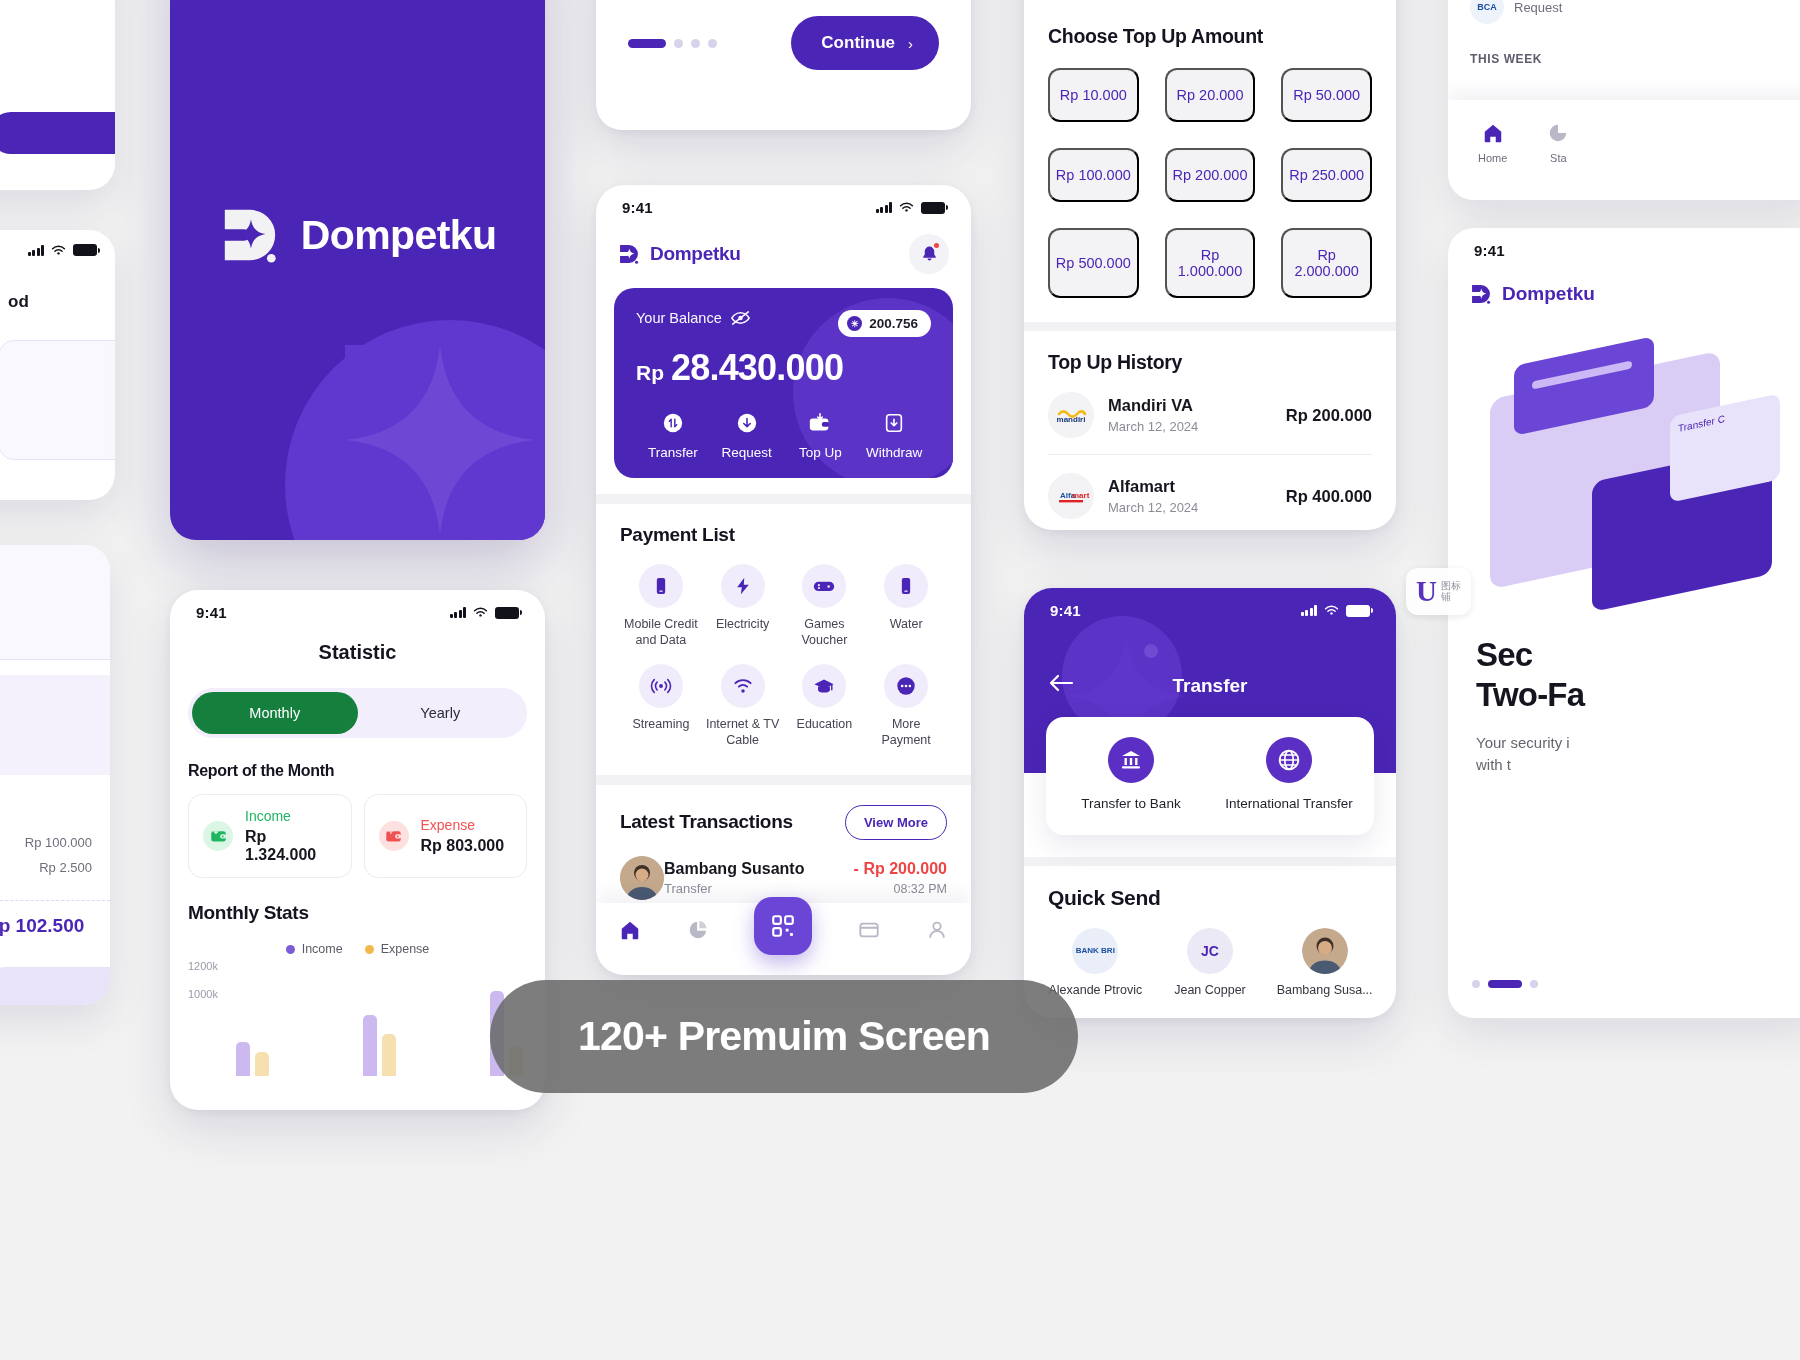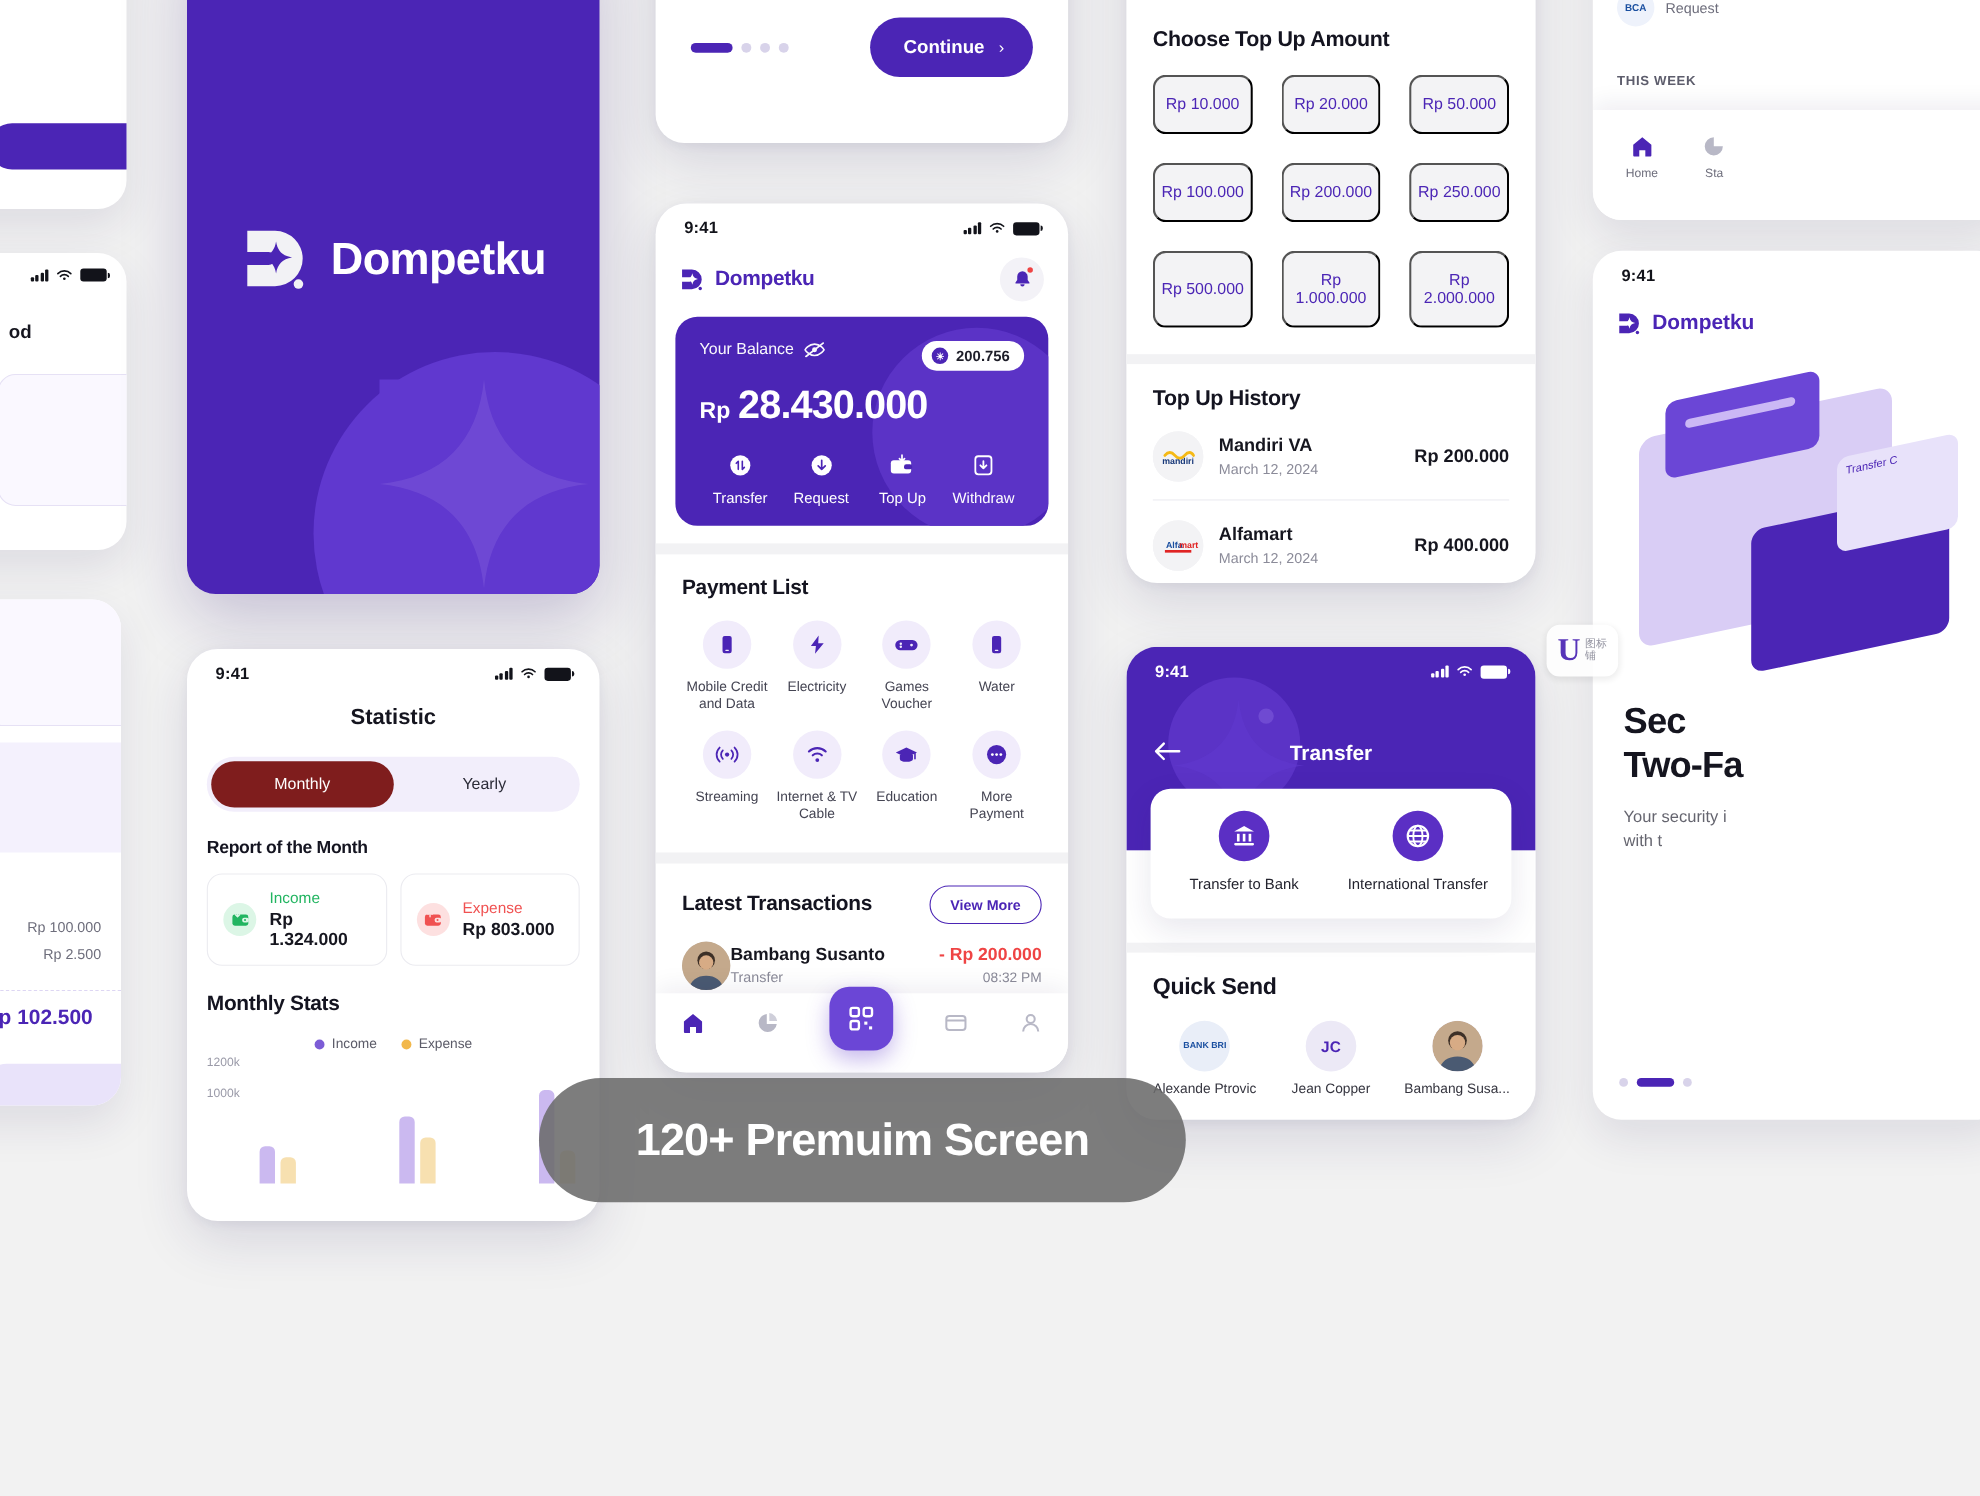--- a/index.html
+++ b/index.html
@@ -135,21 +135,21 @@
   .qr-fab { width: 58px; height: 58px; border-radius: 18px; background:#6b46d6; margin-top:-22px;
             display:flex; align-items:center; justify-content:center; cursor:pointer;
             box-shadow: 0 8px 20px rgba(90,50,200,.35); }
 
   
   #stat { left: 170px; top: 590px; width: 375px; height: 520px; border-radius: 28px; }
   .stat-title { text-align:center; font-size: 20px; font-weight:bold; color:#15151f; padding: 14px 0 0 0; }
   .seg { margin: 24px 18px 0 18px; background:#f2eefb; border-radius: 30px; padding: 4px; display:flex; }
   .seg button { flex:1; border:none; background:transparent; font-family:inherit; cursor:pointer;
                 font-size: 14.5px; color:#2c2c38; padding: 13px 0; border-radius: 26px; }
-  .seg button.on { background:#7f1d1d; color:#fff; font-weight: normal; }
+  .seg button.on { background:#15803d; color:#fff; font-weight: normal; }
   .rep-h { font-size: 16px; font-weight:bold; color:#141420; padding: 24px 18px 0 18px; letter-spacing:-.3px; }
   .rep-cards { display:flex; gap: 12px; padding: 14px 18px 0 18px; }
   .rep-card { flex:1; border:1px solid #ebebf0; border-radius: 14px; padding: 13px 14px;
               display:flex; align-items:center; gap: 12px; }
   .rep-ic { width: 30px; height: 30px; border-radius: 50%; display:flex; align-items:center; justify-content:center; flex:none; }
   .rep-ic.inc { background:#dcf6e6; } .rep-ic.exp { background:#fde0e0; }
   .rep-lbl { font-size: 14px; }
   .rep-lbl.inc { color:#22b561; } .rep-lbl.exp { color:#f05252; }
   .rep-val { font-size: 16px; font-weight:bold; color:#16161f; margin-top: 4px; }
   .ms-h { font-size: 19px; font-weight:bold; color:#141420; padding: 24px 18px 0 18px; letter-spacing:-.3px; }
@@ -273,21 +273,21 @@
     </div>
     <div style="position:absolute; left:250px; right:0; top:355px; border-top:1px dashed #ddd6f3; padding-top:14px; font-size:19px; font-weight:bold; color:#4b25b5;">Rp 102.500</div>
     <div style="position:absolute; left:250px; top:422px; width:200px; height:42px; border-radius:24px; background:#e9e3fa;"></div>
   </div>
 
   <div class="edge" id="edgeTR">
     <div style="position:absolute; left:22px; top:130px; display:flex; align-items:center; gap:10px;">
       <div style="width:34px;height:34px;border-radius:50%;background:#eef2fb;display:flex;align-items:center;justify-content:center;font-size:9px;font-weight:bold;color:#1a4fa0;">BCA</div>
       <span class="tiny">Request</span>
     </div>
-    <div style="position:absolute; left:22px; top:192px; font-size:12px; font-weight:bold; color:#5d5d6c; letter-spacing:.6px;margin-top:14px;">THIS WEEK</div>
+    <div style="position:absolute; left:22px; top:192px; font-size:12px; font-weight:bold; color:#5d5d6c; letter-spacing:.6px;">THIS WEEK</div>
     <div style="position:absolute; left:0; right:0; top:240px; height:100px; background:#fff; box-shadow:0 -6px 20px rgba(30,20,70,.07); display:flex; gap:40px; padding:22px 0 0 30px;">
       <div style="display:flex;flex-direction:column;align-items:center;gap:8px;">
         <svg width="22" height="22" viewBox="0 0 24 24">
             <path d="M3 10.5L12 3l9 7.5V21a1 1 0 01-1 1h-5v-6H9v6H4a1 1 0 01-1-1z" fill="#4b25b5"></path>
           </svg>
         <span class="tiny" style="font-size:11px;">Home</span>
       </div>
       <div style="display:flex;flex-direction:column;align-items:center;gap:8px;">
         <svg width="22" height="22" viewBox="0 0 24 24">
             <path d="M12 3a9 9 0 109 9h-9z" fill="#b8b8c6"></path>

